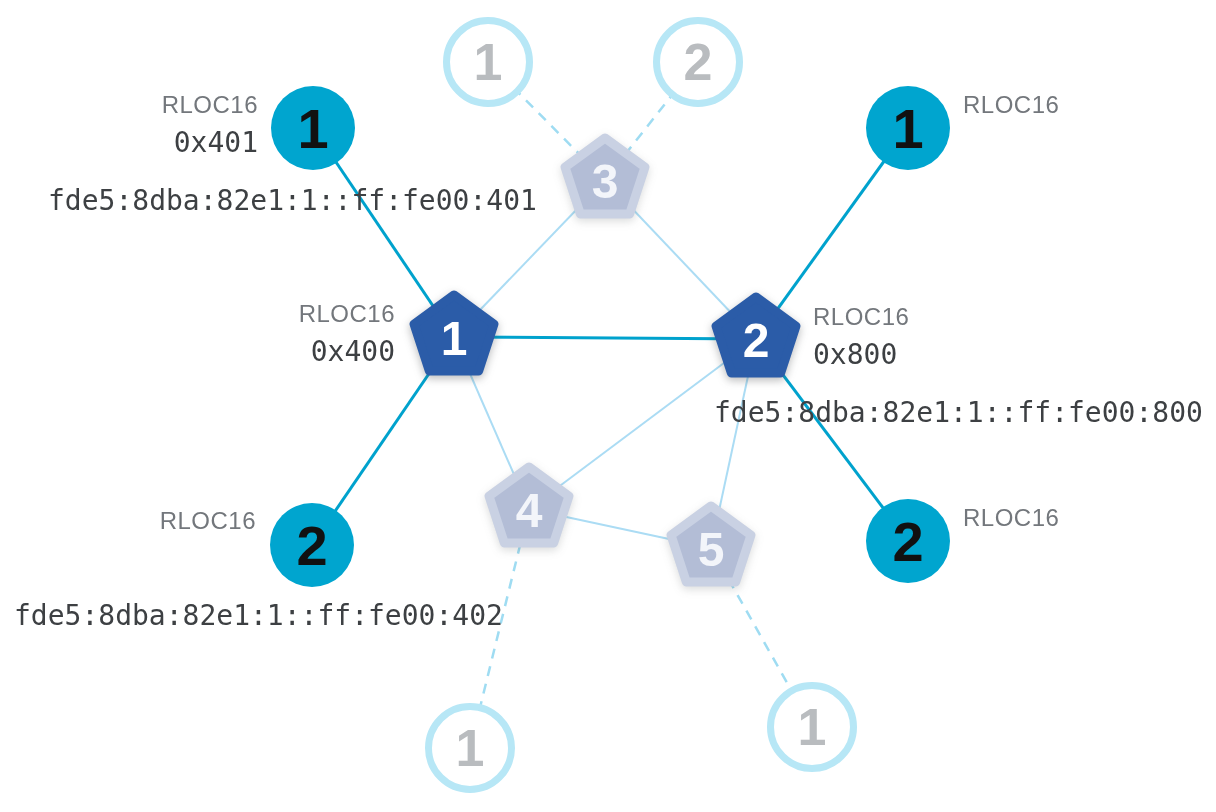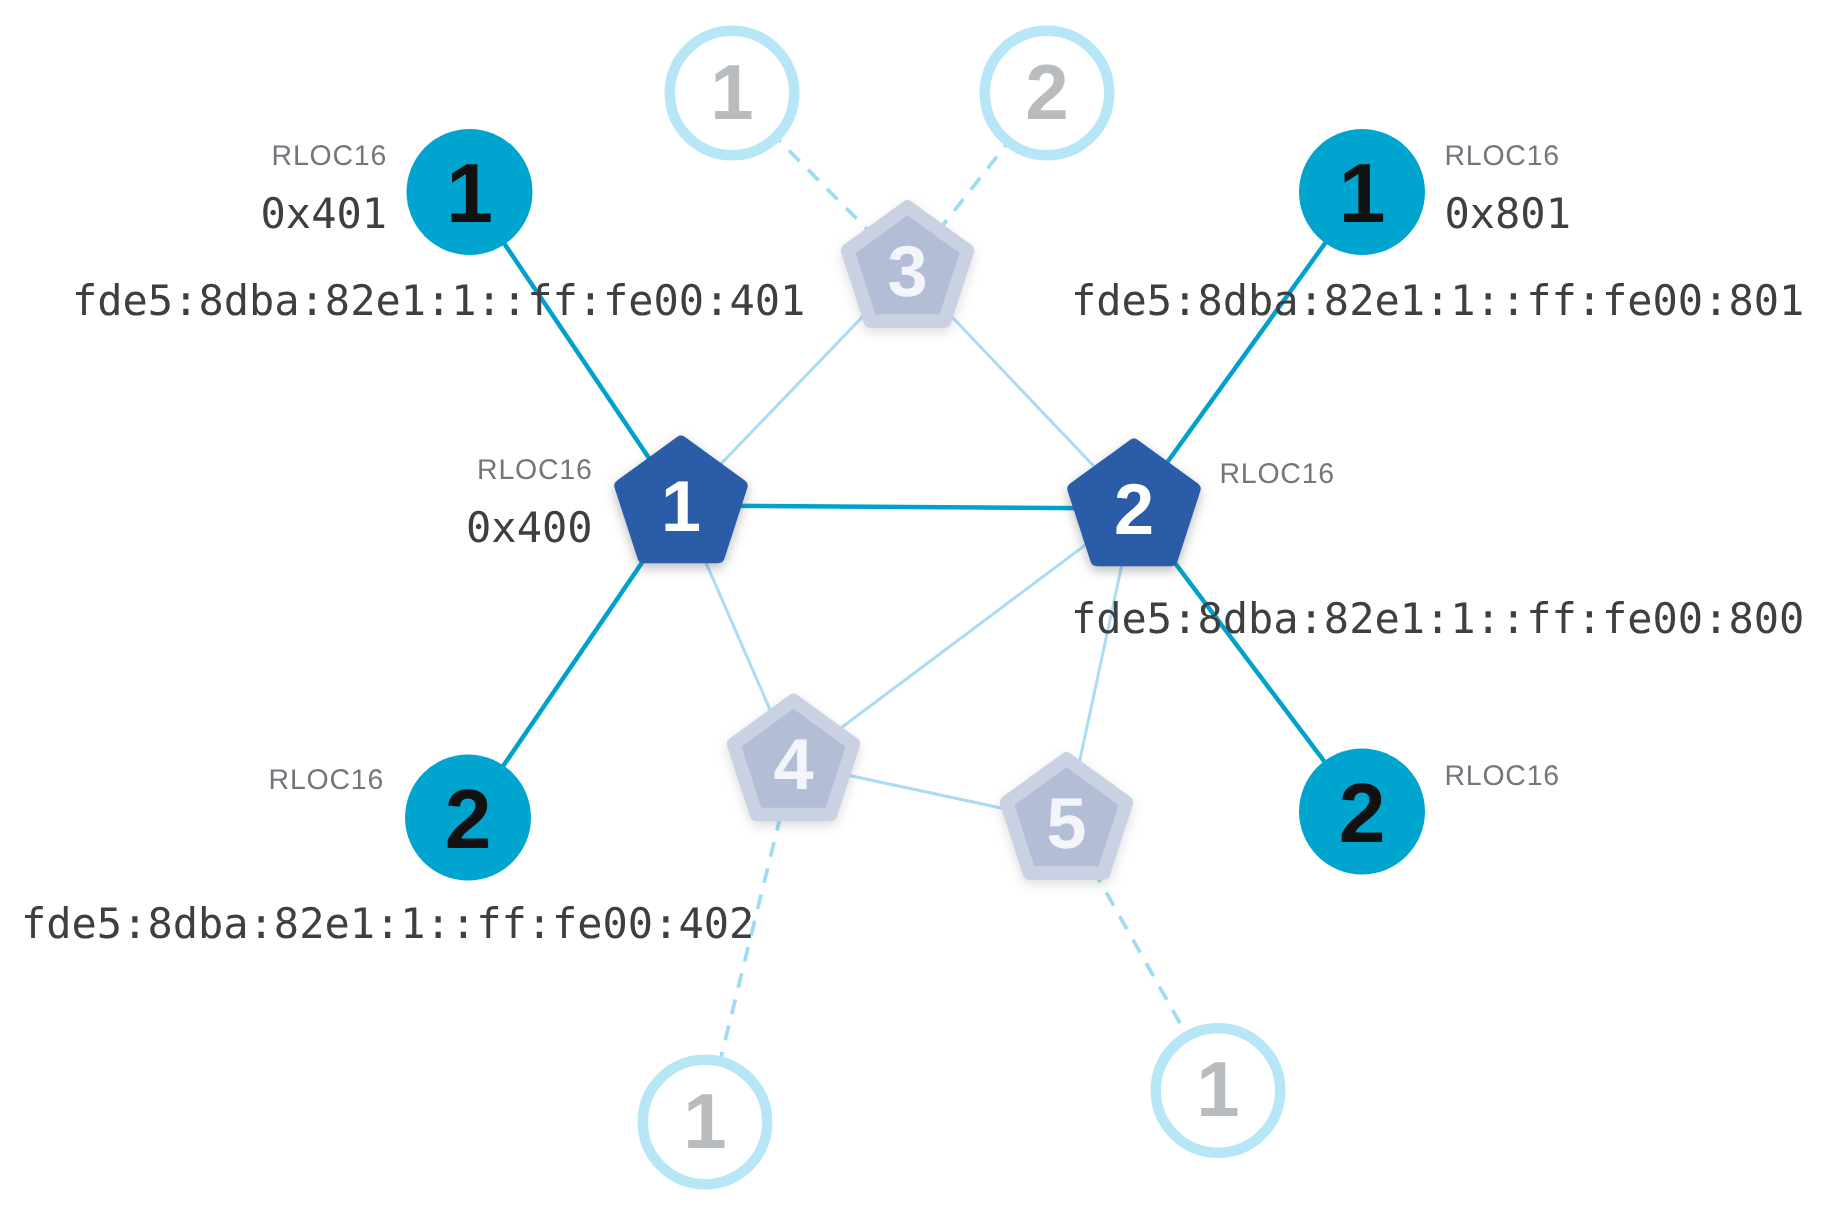--- a/index.html
+++ b/index.html
@@ -13,21 +13,21 @@
   }
   #link-layer { position: absolute; left: 0; top: 0; z-index: 0; }
 
   .edge-active { stroke: var(--active-link); stroke-width: 3; fill: none; }
   .edge-mesh   { stroke: var(--mesh-link);   stroke-width: 2; fill: none; }
   .edge-ghost  { stroke: var(--ghost-link);  stroke-width: 2.5; stroke-dasharray: 10 8; fill: none; }
 
   .anno { position: absolute; z-index: 1; white-space: nowrap; }
   .anno .rloc-label {
     display: block;
-    font-size: 19px;
+    font-size: 24px;
     line-height: 26px;
     color: var(--label-gray);
     letter-spacing: 0.5px;
   }
   .anno .rloc-value {
     display: block;
     margin-top: 2px;
     font-family: "DejaVu Sans Mono", "Liberation Mono", monospace;
     font-size: 28px;
     line-height: 46px;
@@ -100,25 +100,24 @@
     <div class="anno align-right" style="top: 301px; right: 821px;">
       <span class="rloc-label">RLOC16</span>
       <span class="rloc-value">0x400</span>
     </div>
     <div class="anno align-right" style="top: 508px; right: 960px;">
       <span class="rloc-label">RLOC16</span>
     </div>
     <div class="ipv6" style="left: 14px; top: 600px;">fde5:8dba:82e1:1::ff:fe00:402</div>
     <div class="anno align-left" style="top: 92px; left: 963px;">
       <span class="rloc-label">RLOC16</span>
-      <span class="rloc-value">0x801</span>
     </div>
-    <div class="ipv6" style="left: 714px; top: 185px;">fde5:8dba:82e1:1::ff:fe00:801</div>
     <div class="anno align-left" style="top: 304px; left: 813px;">
       <span class="rloc-label">RLOC16</span>
+      <span class="rloc-value">0x800</span>
     </div>
     <div class="ipv6" style="left: 714px; top: 397px;">fde5:8dba:82e1:1::ff:fe00:800</div>
     <div class="anno align-left" style="top: 505px; left: 963px;">
       <span class="rloc-label">RLOC16</span>
     </div>
     <div class="node router-active" style="left: 454px; top: 337px;">
       <svg width="104" height="104" viewBox="-52 -52 104 104">
         <polygon points="0.00,-42.00 39.95,-12.98 24.69,33.98 -24.69,33.98 -39.95,-12.98" fill="#2b5ca8" stroke="#2b5ca8" stroke-width="9" stroke-linejoin="round"></polygon>
       </svg>
       <span class="num">1</span>

